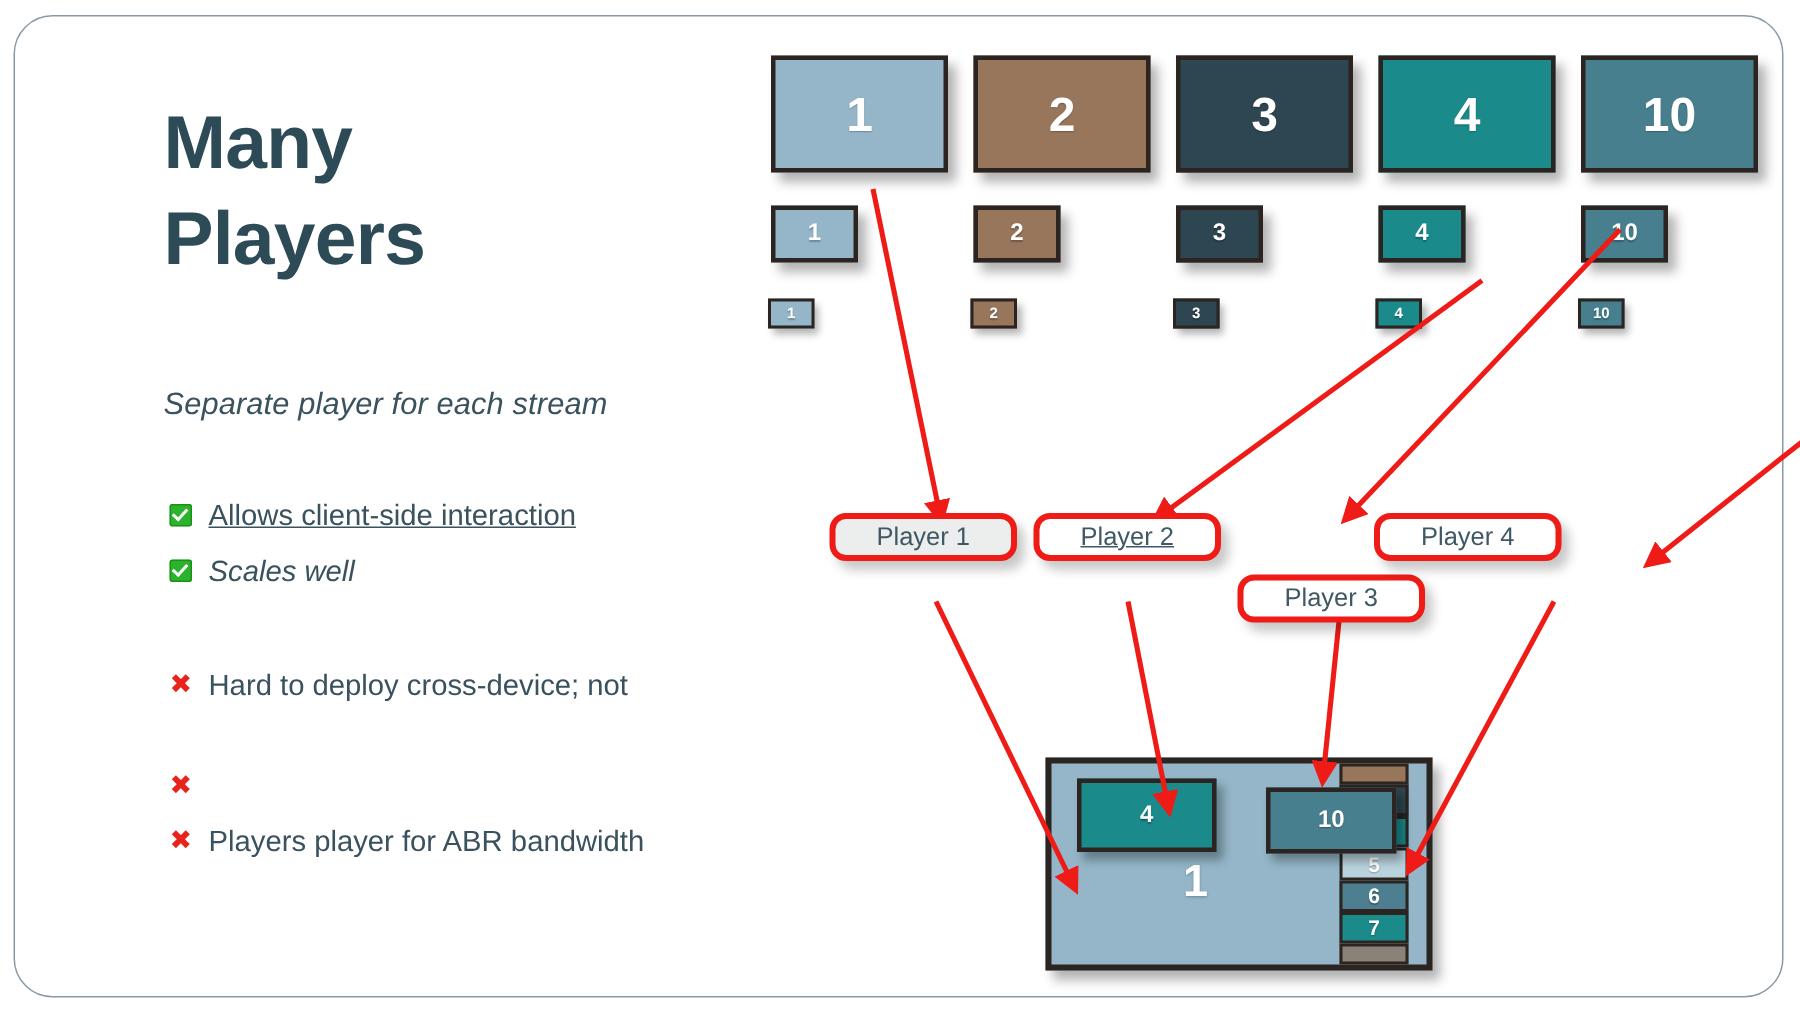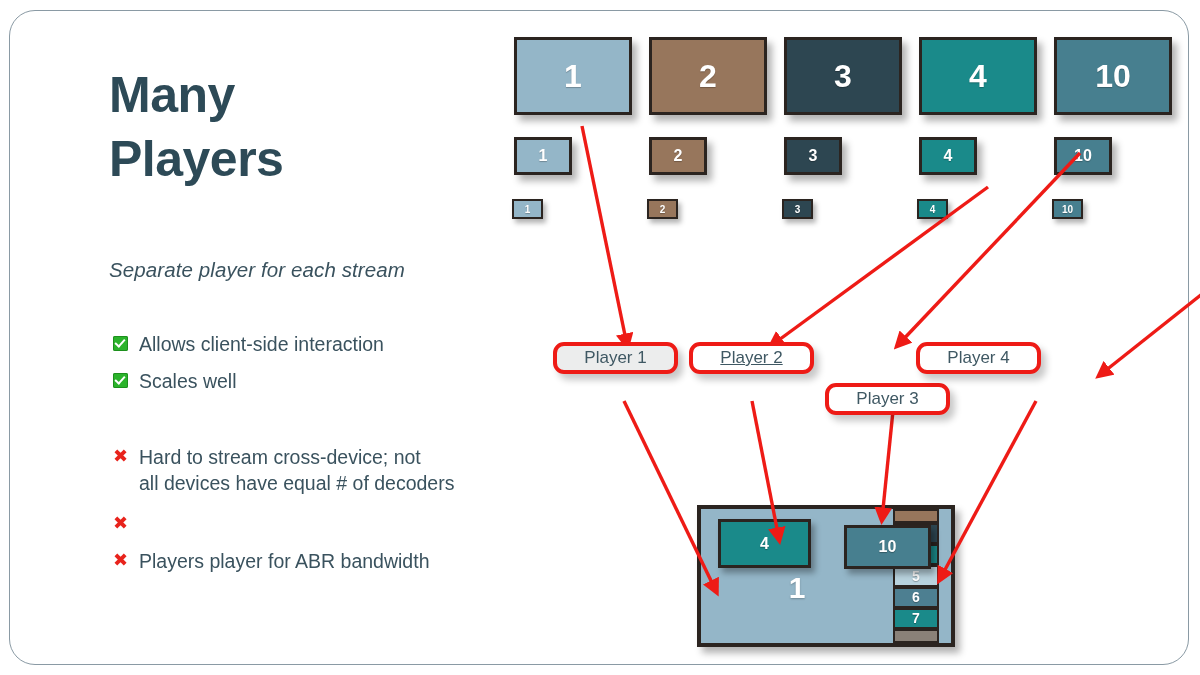--- a/index.html
+++ b/index.html
@@ -30,22 +30,22 @@
     font-size:19.5px;color:#3a525e;line-height:1.33;
   }
   .bullet .mark{
     flex:0 0 auto;width:26px;text-align:left;
     font-size:18px;line-height:1.33;
   }
   .mark.ok{color:#22a524;}
   .mark.no{color:#e8231c;font-weight:bold;}
   .bullet .txt{display:block;}
 
-  #b1{left:103px;top:321px;}
-  #b2{left:103px;top:358px;}
+  #b1{left:103px;top:321px;text-decoration:underline;}
+  #b2{left:103px;top:358px;font-style:italic;}
   #b3{left:103px;top:434px;}
   #b4{left:103px;top:501px;}
   #b5{left:103px;top:538px;}
 
   
   .chk{
     display:inline-block;width:15px;height:15px;border-radius:2px;
     background:#2bb32b;position:relative;top:2px;
     box-shadow:inset 0 0 0 1px #1d8f1d;
   }
@@ -136,22 +136,21 @@
   </div>
 
   <div class="bullet" id="b2">
     <span class="mark ok"><span class="chk"></span></span>
     <span class="txt">Scales well</span>
   </div>
 
   <div class="bullet" id="b3">
     <span class="mark no">✖</span>
     <span>
-      <span class="txt">Hard to stream cross-device; not</span>
-      <span class="txt">all devices have equal # of decoders</span>
+      <span class="txt">Hard to deploy cross-device; not</span>
     </span>
   </div>
 
   <div class="bullet" id="b4">
     <span class="mark no">✖</span>
   </div>
 
   <div class="bullet" id="b5">
     <span class="mark no">✖</span>
     <span class="txt">Players player for ABR bandwidth</span>

